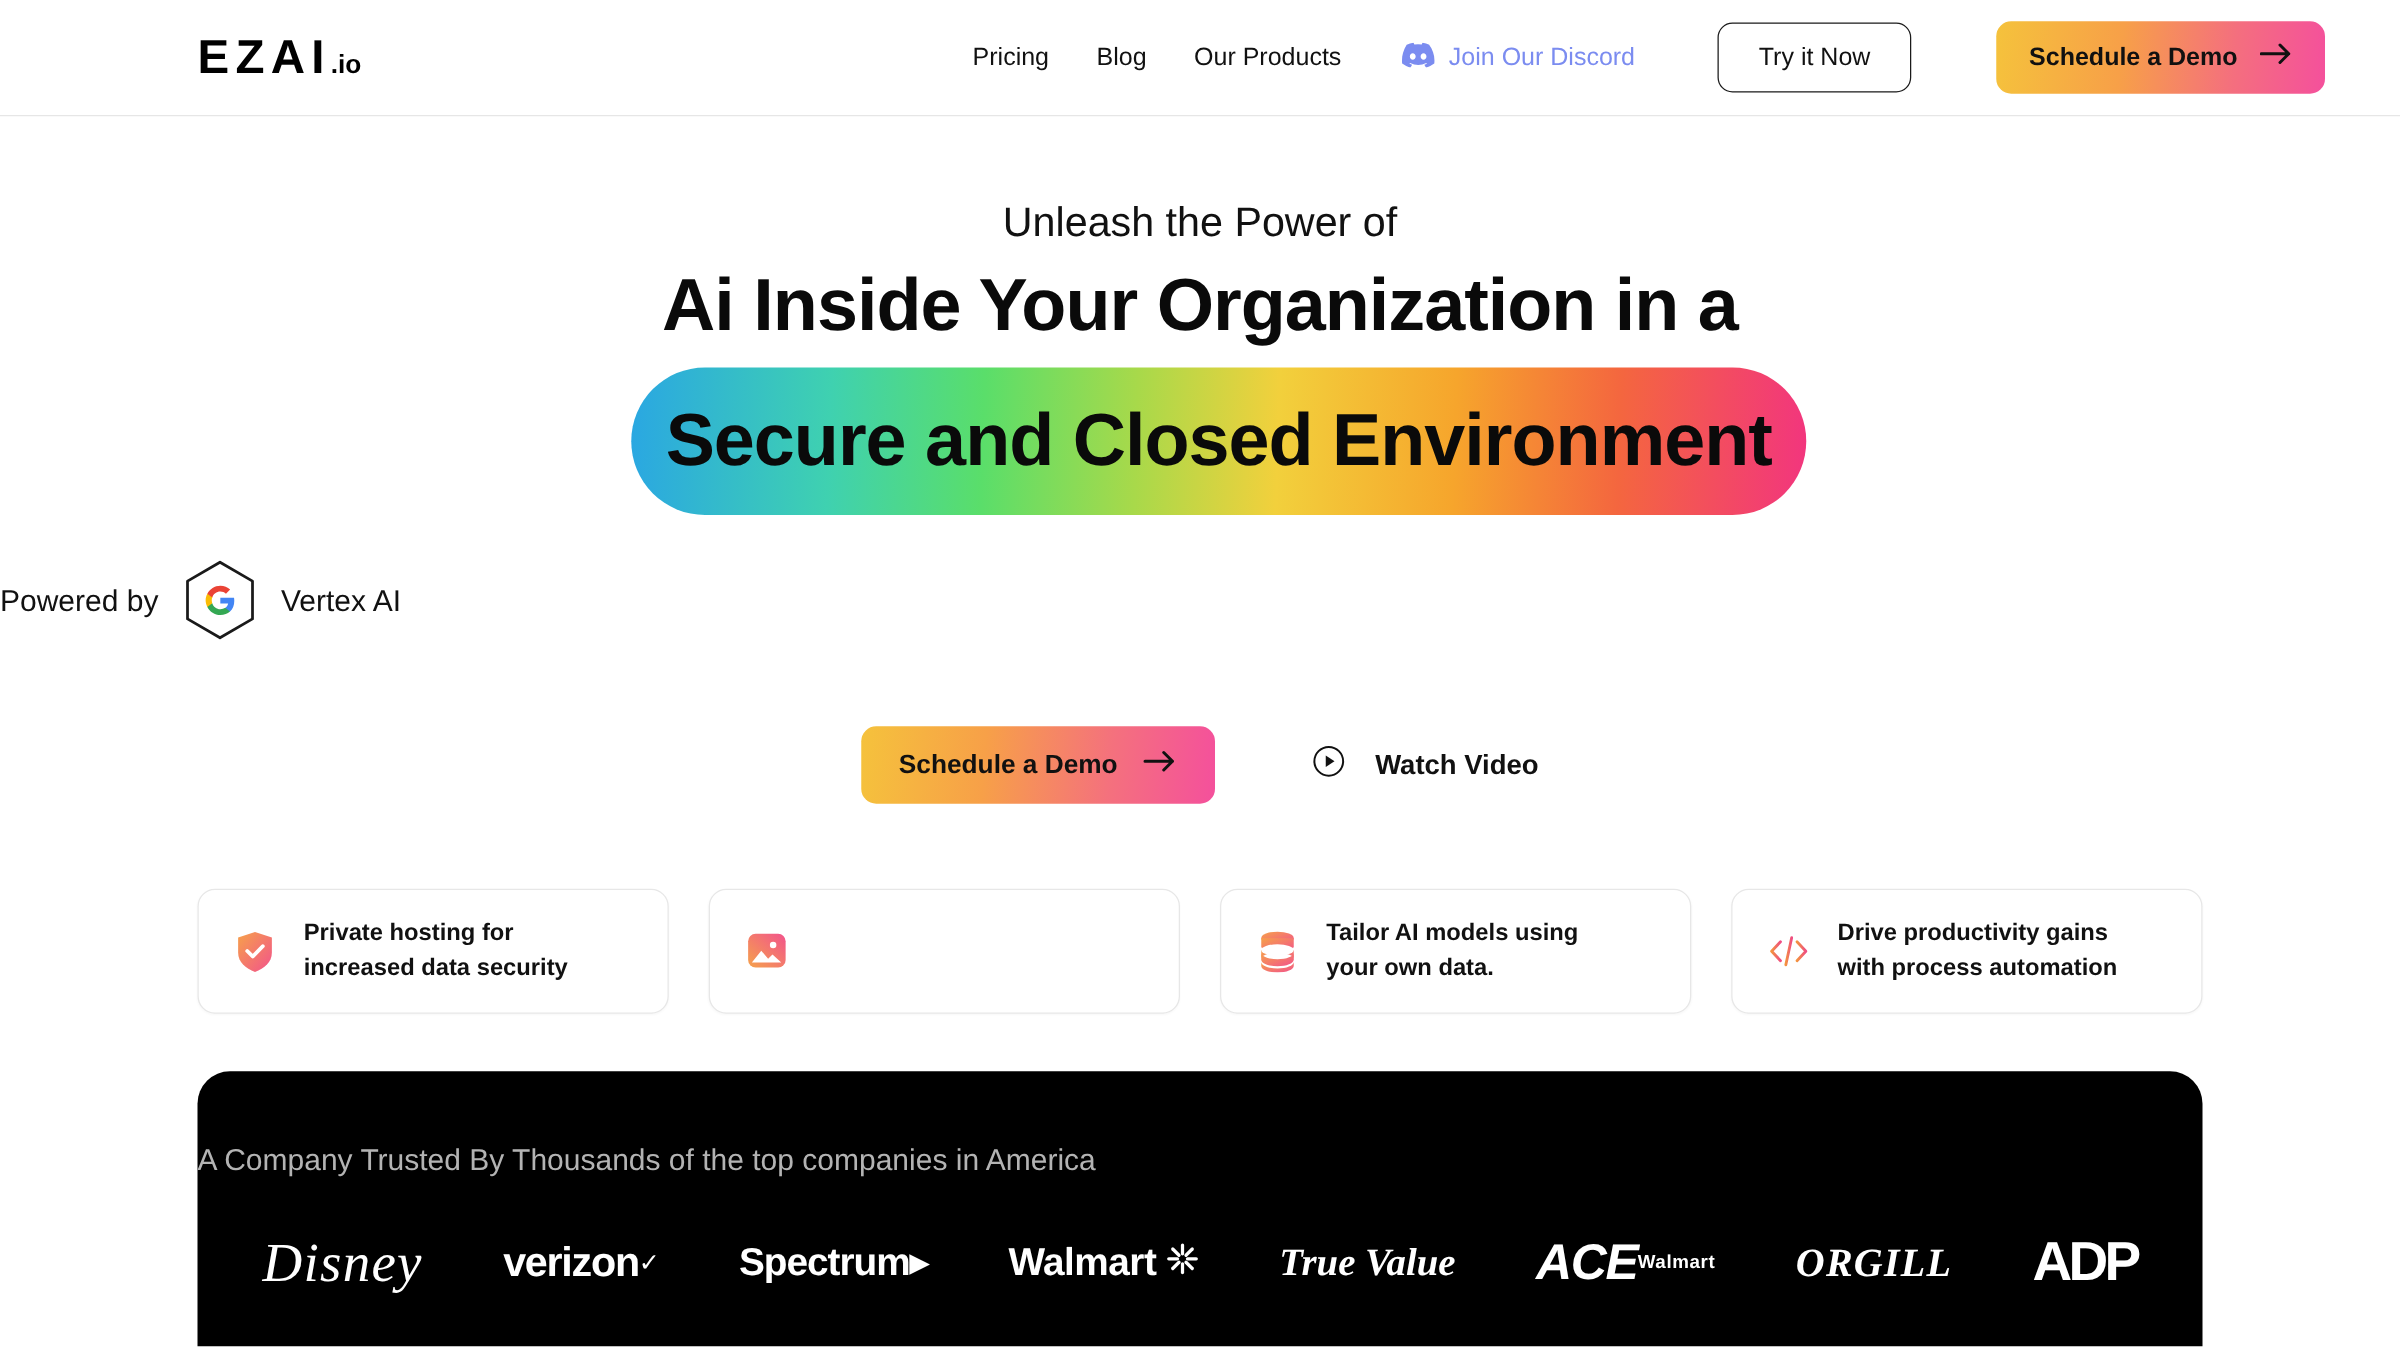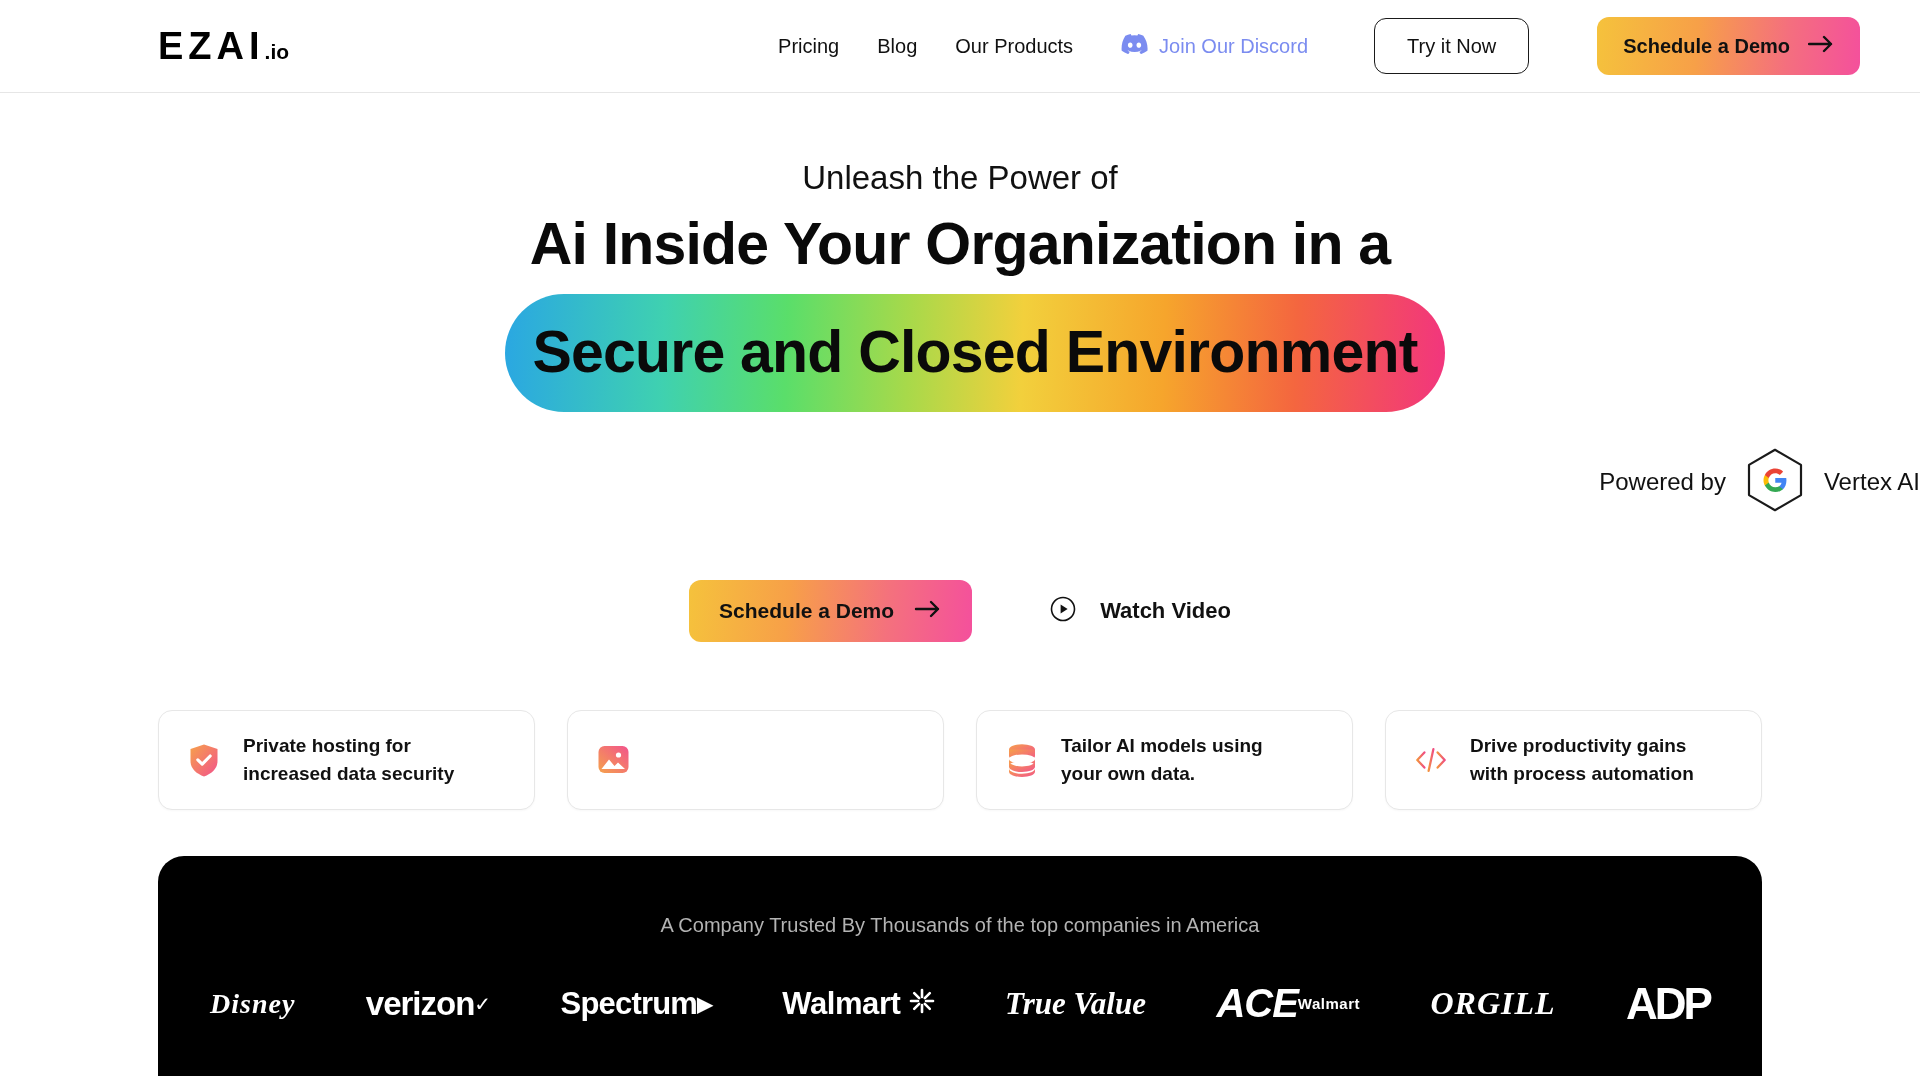--- a/index.html
+++ b/index.html
@@ -136,21 +136,21 @@
     color: #0a0a0a;
     letter-spacing: -0.8px;
     line-height: 1;
     white-space: nowrap;
   }
 
   .powered {
     margin-top: 36px;
     display: flex;
     align-items: center;
-    justify-content: flex-end;
+    justify-content: flex-start;
     gap: 20px;
   }
   .powered-text { font-size: 24px; color: #111; }
   .hexlogo { display: block; }
 
   .cta-row {
     margin-top: 64px;
     display: flex;
     align-items: center;
     justify-content: center;
@@ -207,35 +207,35 @@
   
   .trusted {
     margin: 46px 158px 0 158px;
     background: #000;
     border-radius: 26px 26px 0 0;
     height: 220px;
     padding-top: 58px;
     overflow: hidden;
   }
   .trusted-title {
-    text-align: center;
-    font-size: 20px;
+    text-align: left;
+    font-size: 24px;
     color: #b3b3b3;
     font-weight: 400;
   }
   .logos {
     margin-top: 42px;
     display: flex;
     align-items: center;
     justify-content: space-between;
     padding: 0 52px;
     color: #fff;
   }
   .logo-item { display: flex; align-items: center; justify-content: center; white-space: nowrap; }
-  .l-disney { font-family: "Liberation Serif", serif; font-style: italic; font-weight: 700; font-size: 28px; letter-spacing: 1px; }
+  .l-disney { font-family: "Liberation Serif", serif; font-style: italic; font-weight: 400; font-size: 44px; letter-spacing: 1px; }
   .l-verizon { font-size: 33px; font-weight: 700; letter-spacing: -1px; }
   .l-verizon .chk { font-size: 20px; vertical-align: super; font-weight: 400; }
   .l-spectrum { font-size: 31px; font-weight: 700; letter-spacing: -0.8px; }
   .l-spectrum .tri { font-size: 20px; }
   .l-walmart { font-size: 31px; font-weight: 700; letter-spacing: -0.4px; display: flex; align-items: center; gap: 8px; }
   .l-truevalue { font-family: "Liberation Serif", serif; font-style: italic; font-weight: 700; font-size: 31px; }
   .l-ace { display: flex; flex-direction: row; align-items: center; line-height: 0.92; }
   .l-ace .ace-main { font-size: 40px; font-weight: 800; font-style: italic; letter-spacing: -1px; }
   .l-ace .ace-sub { font-size: 15px; font-weight: 700; letter-spacing: 0.5px; }
   .l-orgill { font-family: "Liberation Serif", serif; font-style: italic; font-weight: 700; font-size: 32px; letter-spacing: 1px; }

